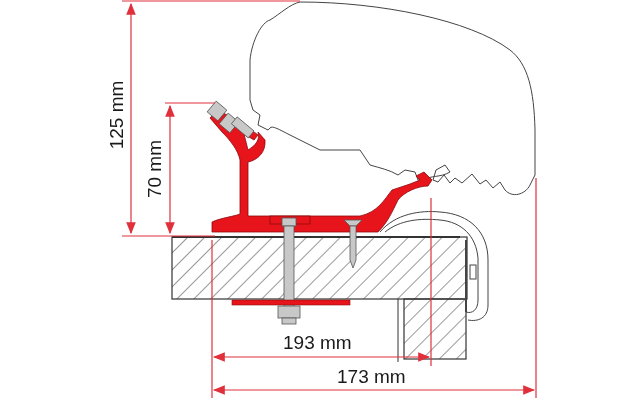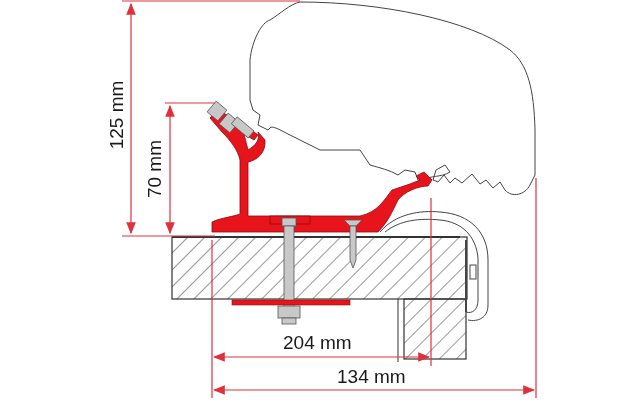--- a/index.html
+++ b/index.html
@@ -91,14 +91,14 @@
     <line x1="536" y1="178" x2="536" y2="398"></line>
 
     <line x1="214" y1="357" x2="429" y2="357" marker-start="url(#arrow)" marker-end="url(#arrow)"></line>
 
     <line x1="214" y1="390" x2="534" y2="390" marker-start="url(#arrow)" marker-end="url(#arrow)"></line>
   </g>
 </svg>
 
 <div class="dim-label vert" style="left:72px; top:104px; width:90px; text-align:center;">125 mm</div>
 <div class="dim-label vert" style="left:115px; top:158px; width:80px; text-align:center;">70 mm</div>
-<div class="dim-label" style="left:283px; top:332px;">204 mm</div>
-<div class="dim-label" style="left:337px; top:366px;">134 mm</div>
+<div class="dim-label" style="left:283px; top:332px;">193 mm</div>
+<div class="dim-label" style="left:337px; top:366px;">173 mm</div>
 
 </body></html>

